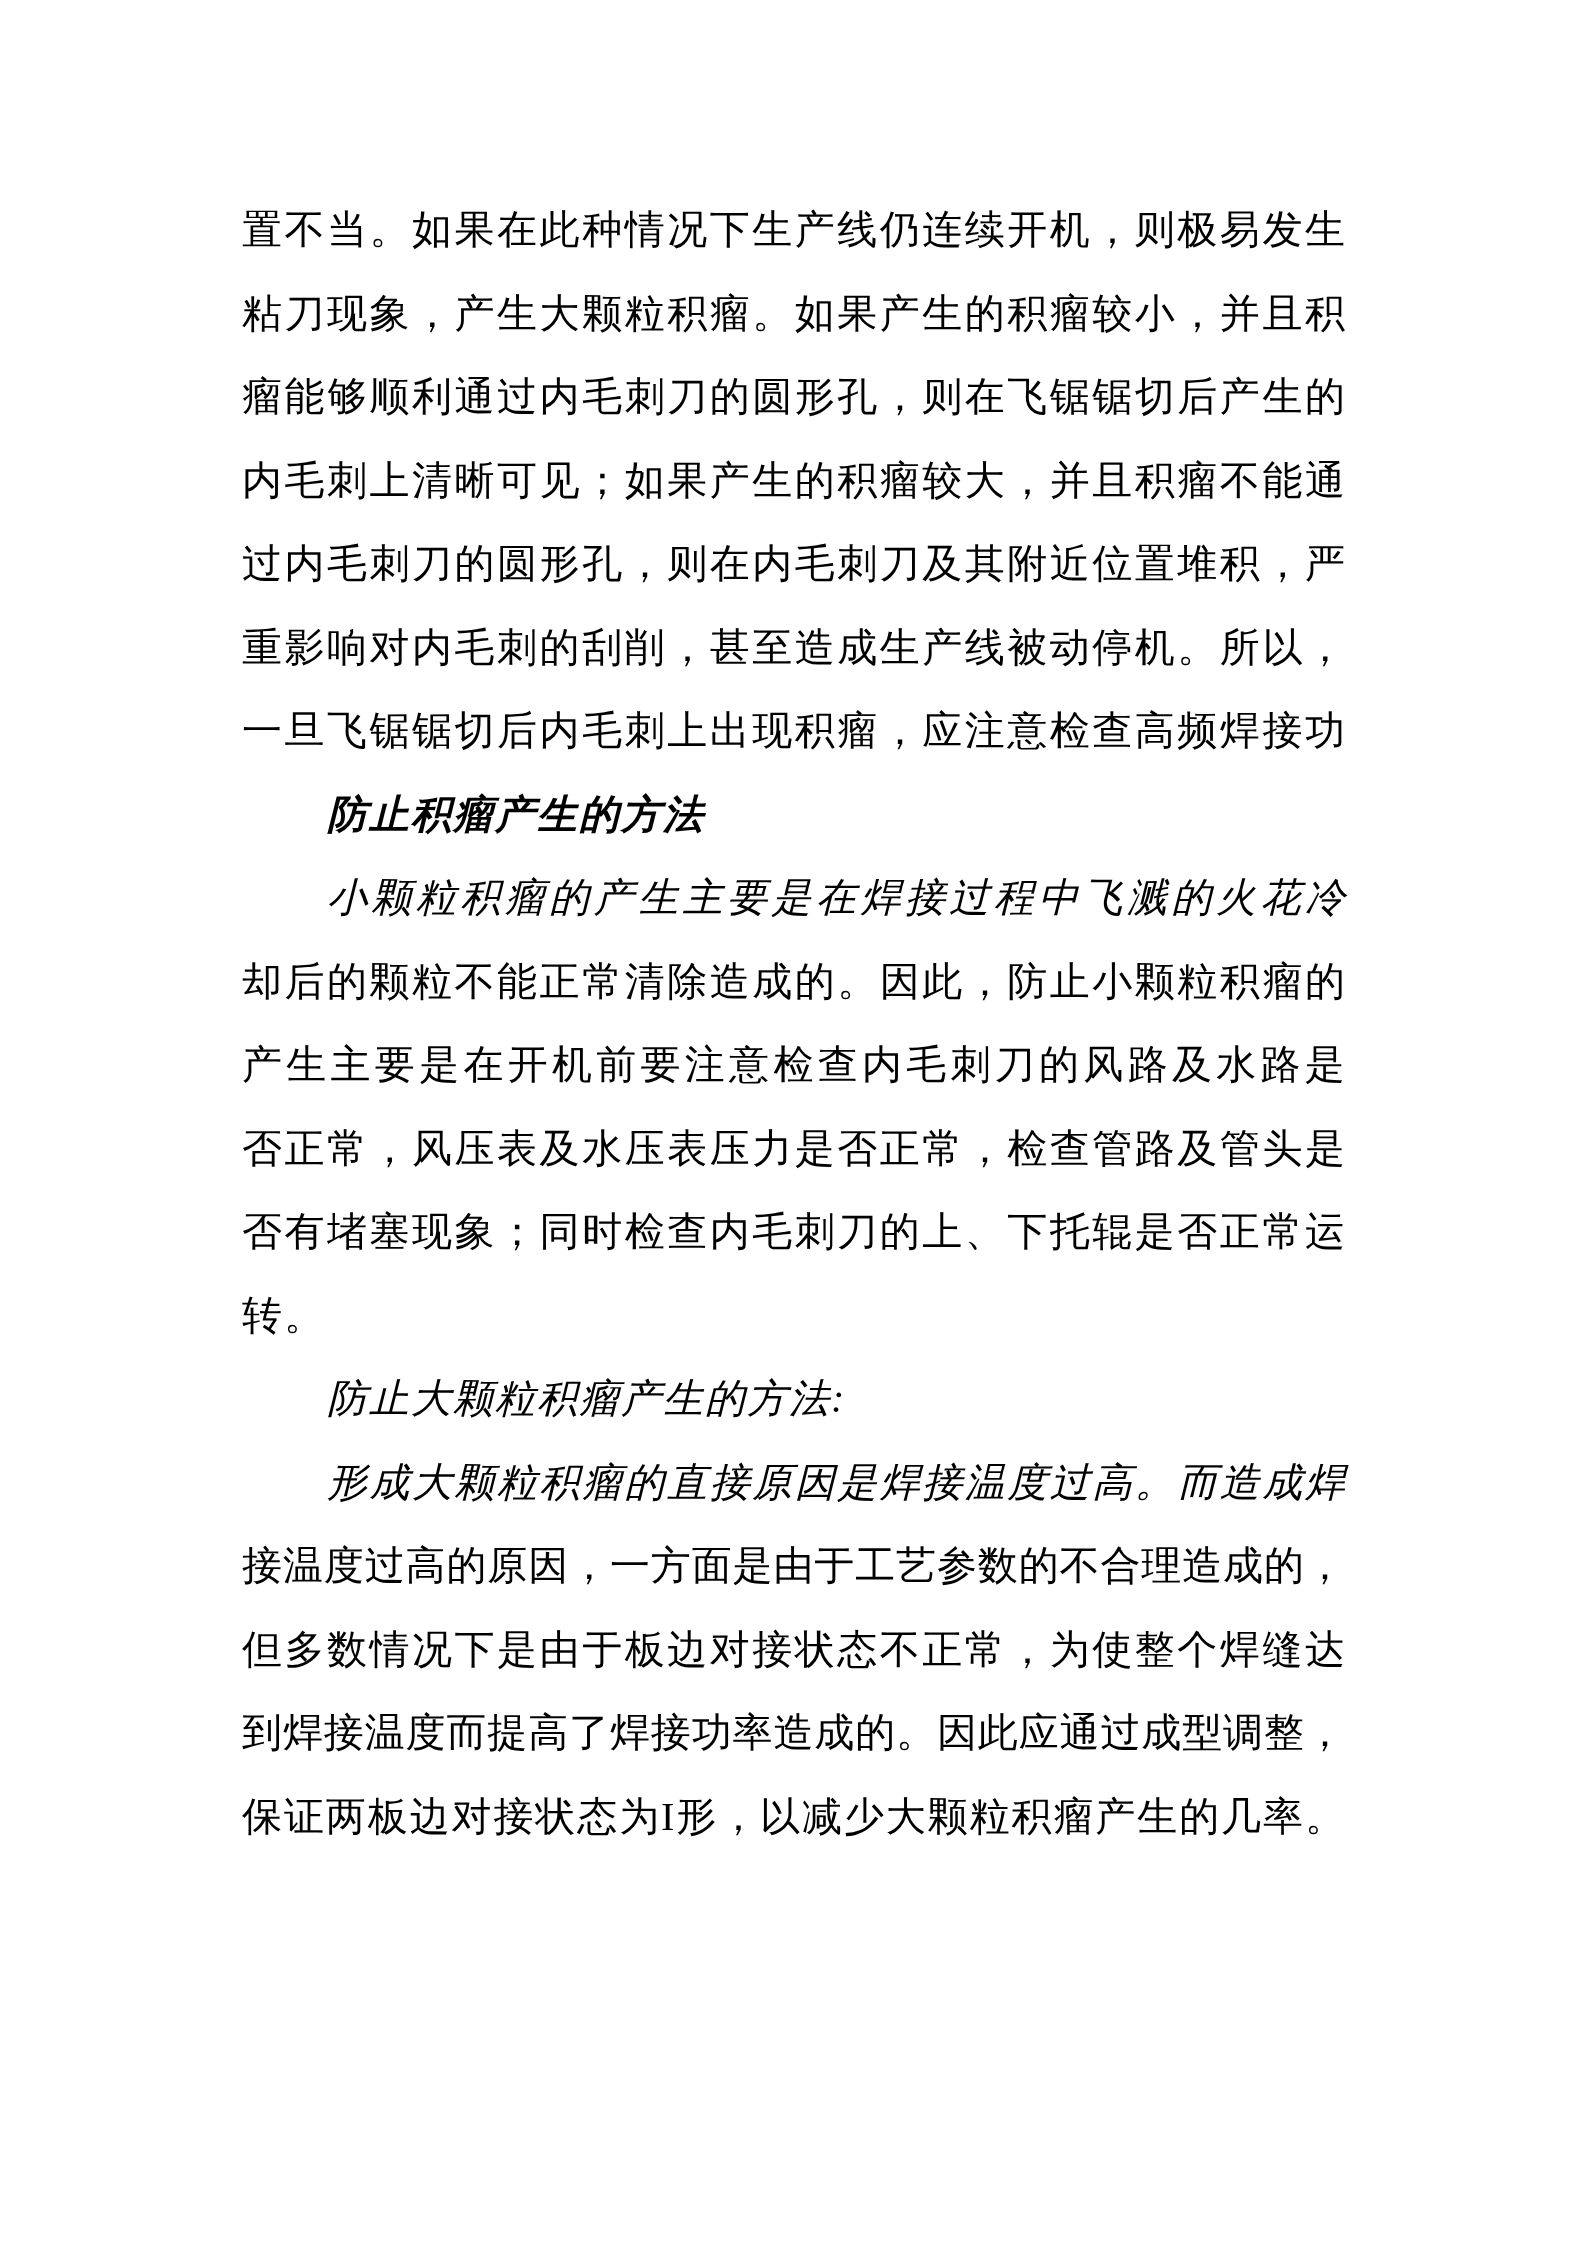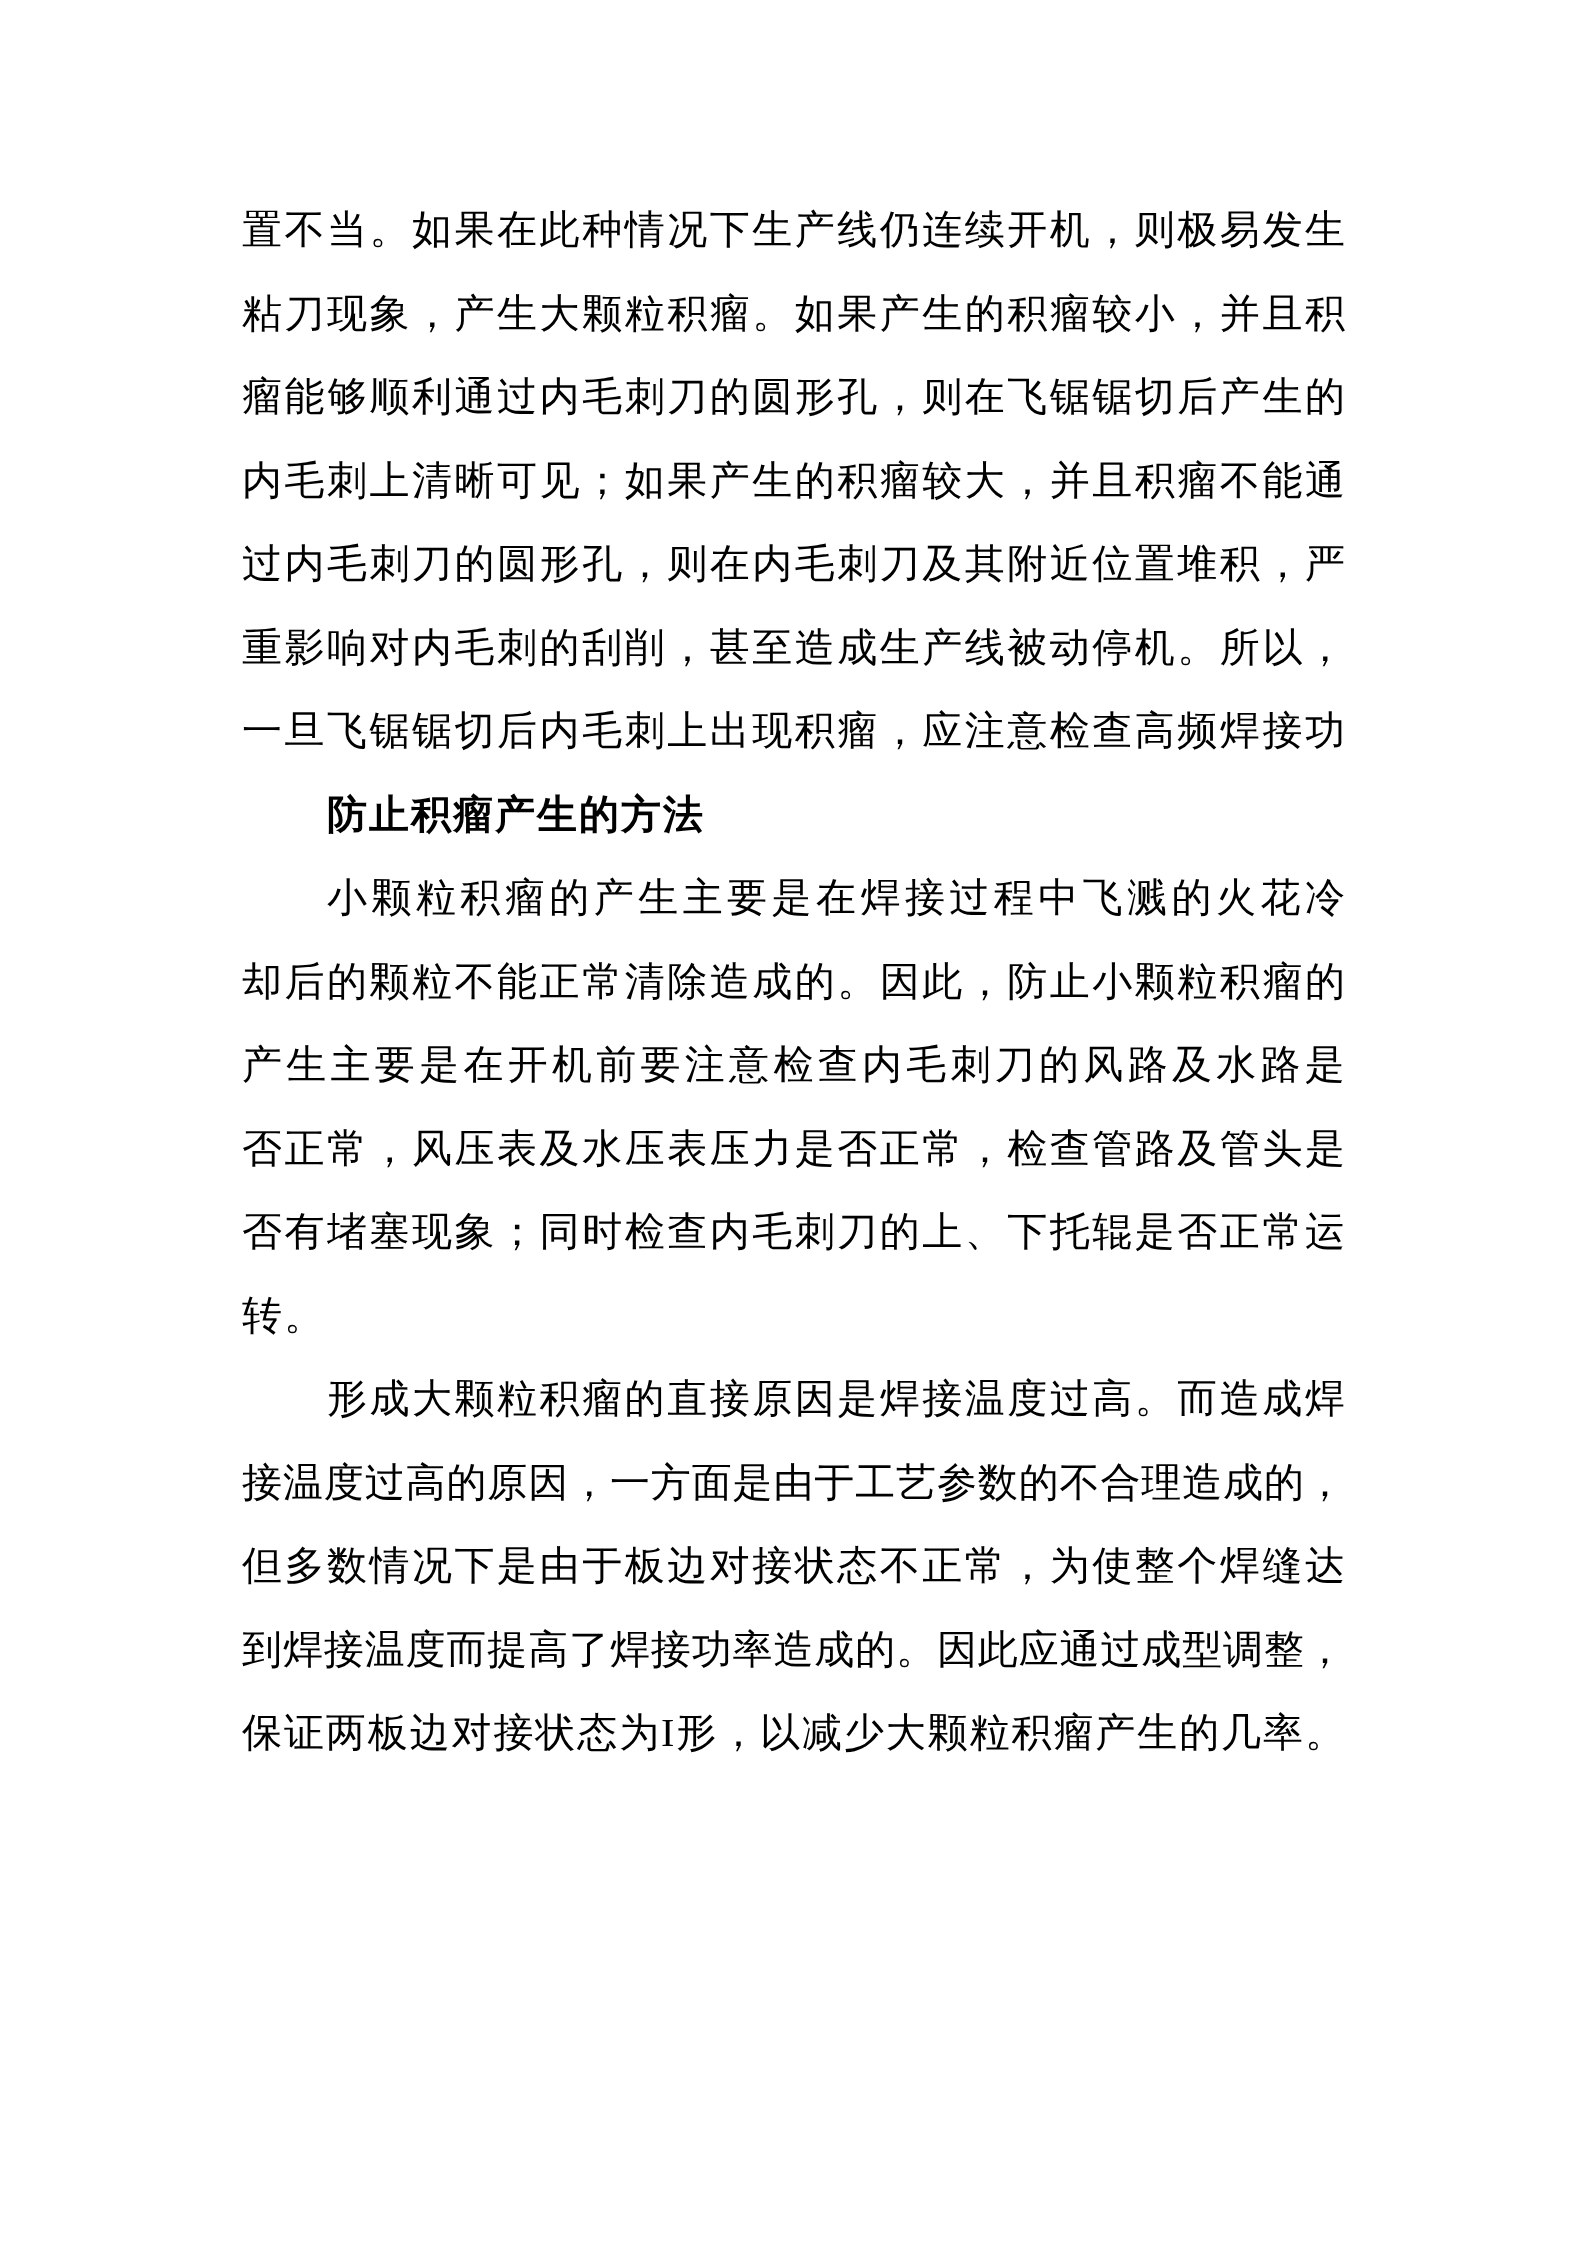--- a/index.html
+++ b/index.html
@@ -38,20 +38,21 @@
     justify-content: space-between;
     align-items: center;
     letter-spacing: 0;
   }
   .line.justify span {
     display: inline-block;
     white-space: nowrap;
   }
   .line.indent {
     padding-left: 85px;
+    font-style: italic;
   }
   .line.bold {
     font-weight: bold;
   }
 </style>
 </head>
 <body>
 
 <div class="page">
   <div class="text-block">
@@ -382,20 +383,21 @@
         <span>下</span>
         <span>托</span>
         <span>辊</span>
         <span>是</span>
         <span>否</span>
         <span>正</span>
         <span>常</span>
         <span>运</span>
       </div>
       <div class="line">转。</div>
+      <div class="line indent">防止大颗粒积瘤产生的方法:</div>
       <div class="line justify indent">
         <span>形</span>
         <span>成</span>
         <span>大</span>
         <span>颗</span>
         <span>粒</span>
         <span>积</span>
         <span>瘤</span>
         <span>的</span>
         <span>直</span>

